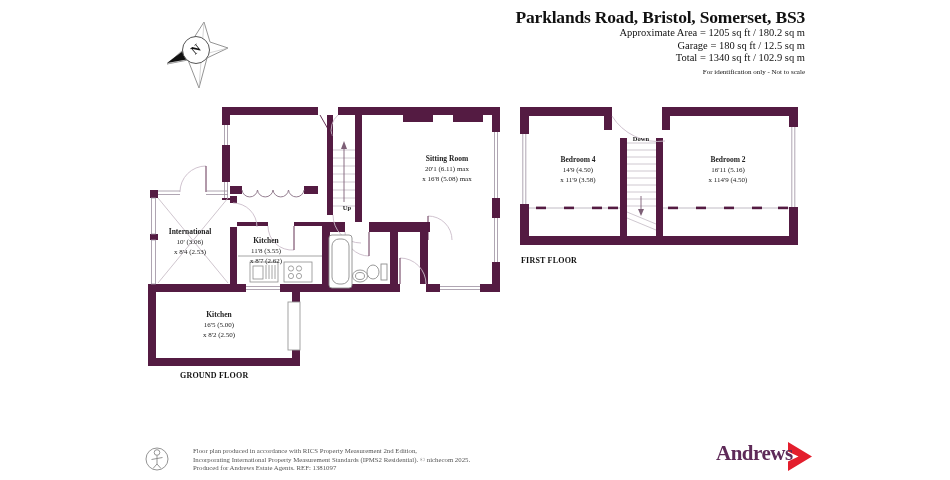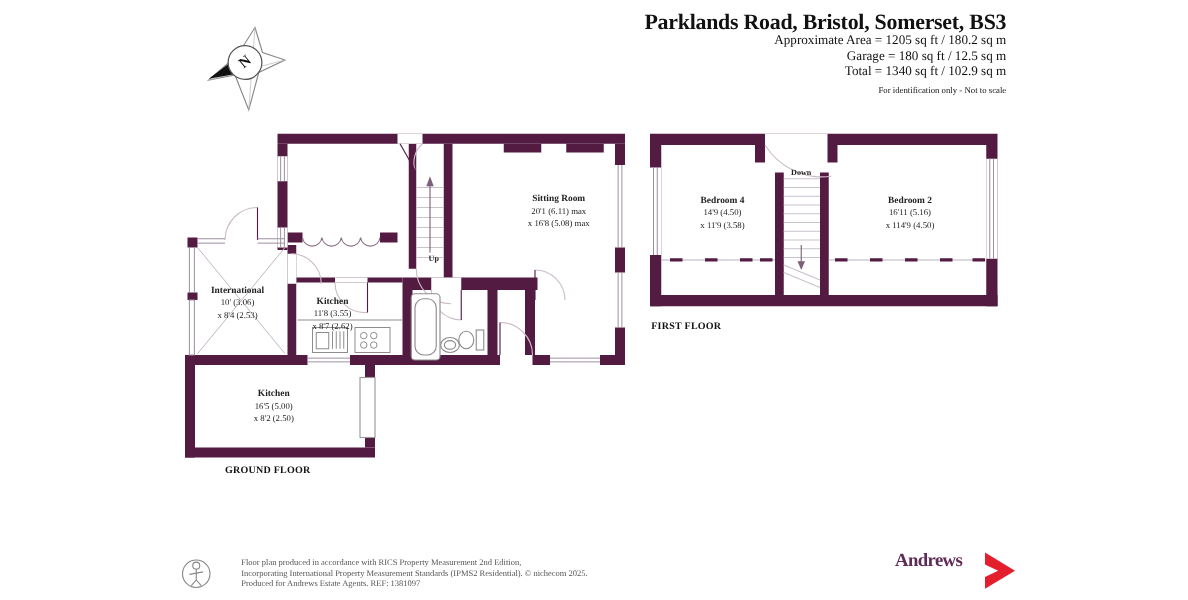--- a/index.html
+++ b/index.html
@@ -14,21 +14,21 @@
   
   .room-label{position:absolute;width:140px;margin-left:-70px;text-align:center;color:#222;}
   .room-label .rname{font-size:7.5px;font-weight:bold;line-height:10px;}
   .room-label .rdim{font-size:7px;line-height:10px;}
   .floor-label{position:absolute;font-size:8px;font-weight:bold;color:#111;letter-spacing:0.2px;}
   .stair-label{position:absolute;font-size:6.5px;font-weight:bold;color:#222;width:30px;text-align:center;margin-left:-15px;}
   .compass-n{position:absolute;left:188px;top:42px;width:16px;text-align:center;
              font-size:12px;font-weight:bold;transform:rotate(-40deg);color:#111;}
   
   .footer-text{position:absolute;left:193px;top:447px;font-size:6.8px;line-height:8.6px;color:#555;}
-  .brand{position:absolute;left:716px;top:441px;font-size:15px;font-weight:bold;
+  .brand{position:absolute;left:716px;top:441px;font-size:21px;font-weight:bold;
          letter-spacing:-0.5px;color:#5e2a58;}
 </style>
 </head>
 <body>
 
 <div class="page">
 
   <svg class="plan" width="950" height="480" viewBox="0 0 950 480">
 
     <g>

